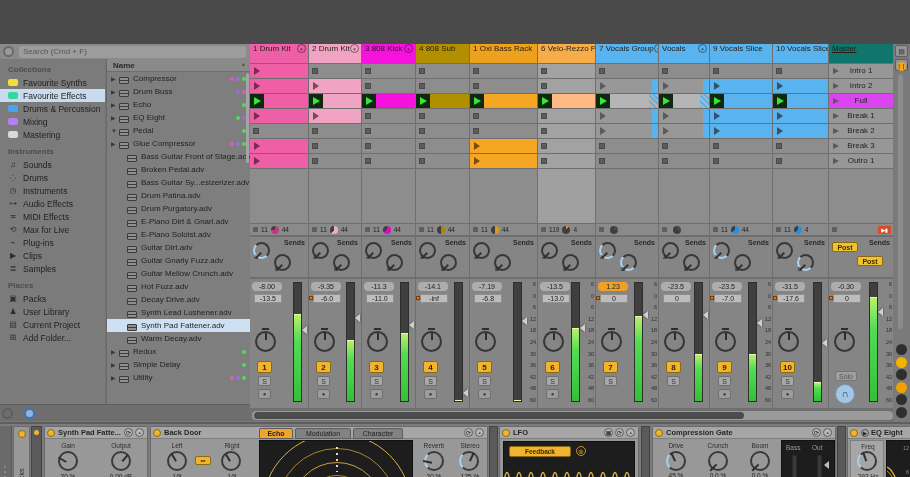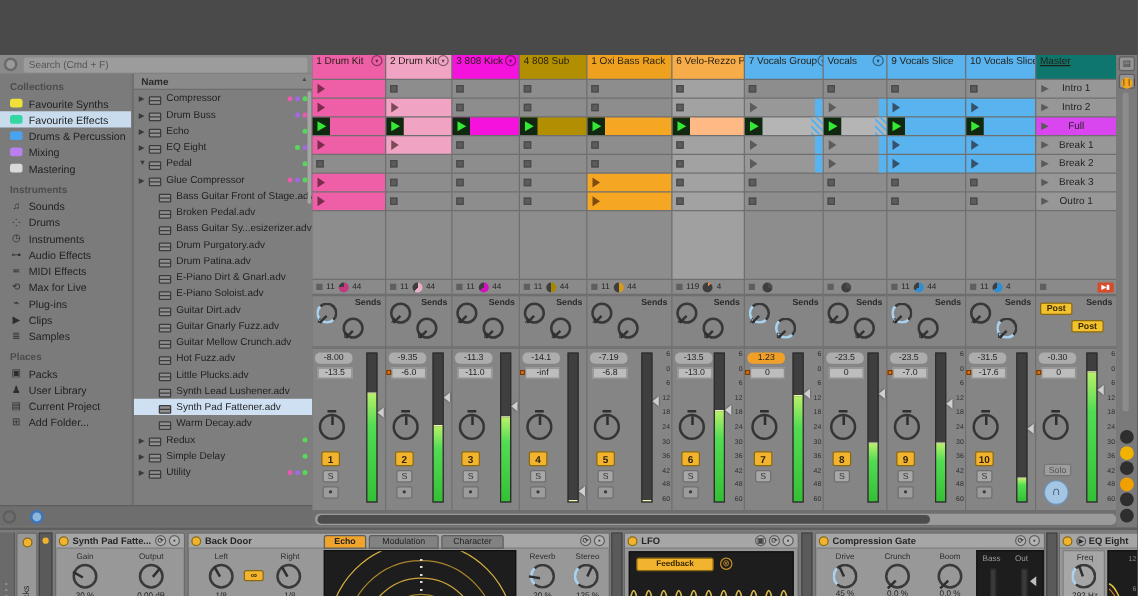--- a/index.html
+++ b/index.html
@@ -272,53 +272,53 @@
           <div class="fl-row file">
             <div class="dev"></div>
             <div>Broken Pedal.adv</div>
           </div>
           <div class="fl-row file">
             <div class="dev"></div>
             <div>Bass Guitar Sy...esizerizer.adv</div>
           </div>
           <div class="fl-row file">
             <div class="dev"></div>
+            <div>Drum Patina.adv</div>
+          </div>
+          <div class="fl-row file">
+            <div class="dev"></div>
             <div>Drum Purgatory.adv</div>
           </div>
           <div class="fl-row file">
             <div class="dev"></div>
-            <div>Drum Patina.adv</div>
+            <div>E-Piano Dirt &amp; Gnarl.adv</div>
           </div>
           <div class="fl-row file">
             <div class="dev"></div>
-            <div>E-Piano Dirt &amp; Gnarl.adv</div>
+            <div>E-Piano Soloist.adv</div>
           </div>
           <div class="fl-row file">
             <div class="dev"></div>
-            <div>E-Piano Soloist.adv</div>
+            <div>Guitar Dirt.adv</div>
           </div>
           <div class="fl-row file">
             <div class="dev"></div>
-            <div>Guitar Dirt.adv</div>
+            <div>Guitar Gnarly Fuzz.adv</div>
           </div>
           <div class="fl-row file">
             <div class="dev"></div>
-            <div>Guitar Gnarly Fuzz.adv</div>
+            <div>Guitar Mellow Crunch.adv</div>
           </div>
           <div class="fl-row file">
             <div class="dev"></div>
-            <div>Guitar Mellow Crunch.adv</div>
+            <div>Hot Fuzz.adv</div>
           </div>
           <div class="fl-row file">
             <div class="dev"></div>
-            <div>Hot Fuzz.adv</div>
-          </div>
-          <div class="fl-row file">
-            <div class="dev"></div>
-            <div>Little Plucks.adv</div>
+            <div>Decay Drive.adv</div>
           </div>
           <div class="fl-row file">
             <div class="dev"></div>
             <div>Synth Lead Lushener.adv</div>
           </div>
           <div class="fl-row file sel">
             <div class="dev"></div>
             <div>Synth Pad Fattener.adv</div>
           </div>
           <div class="fl-row file">

